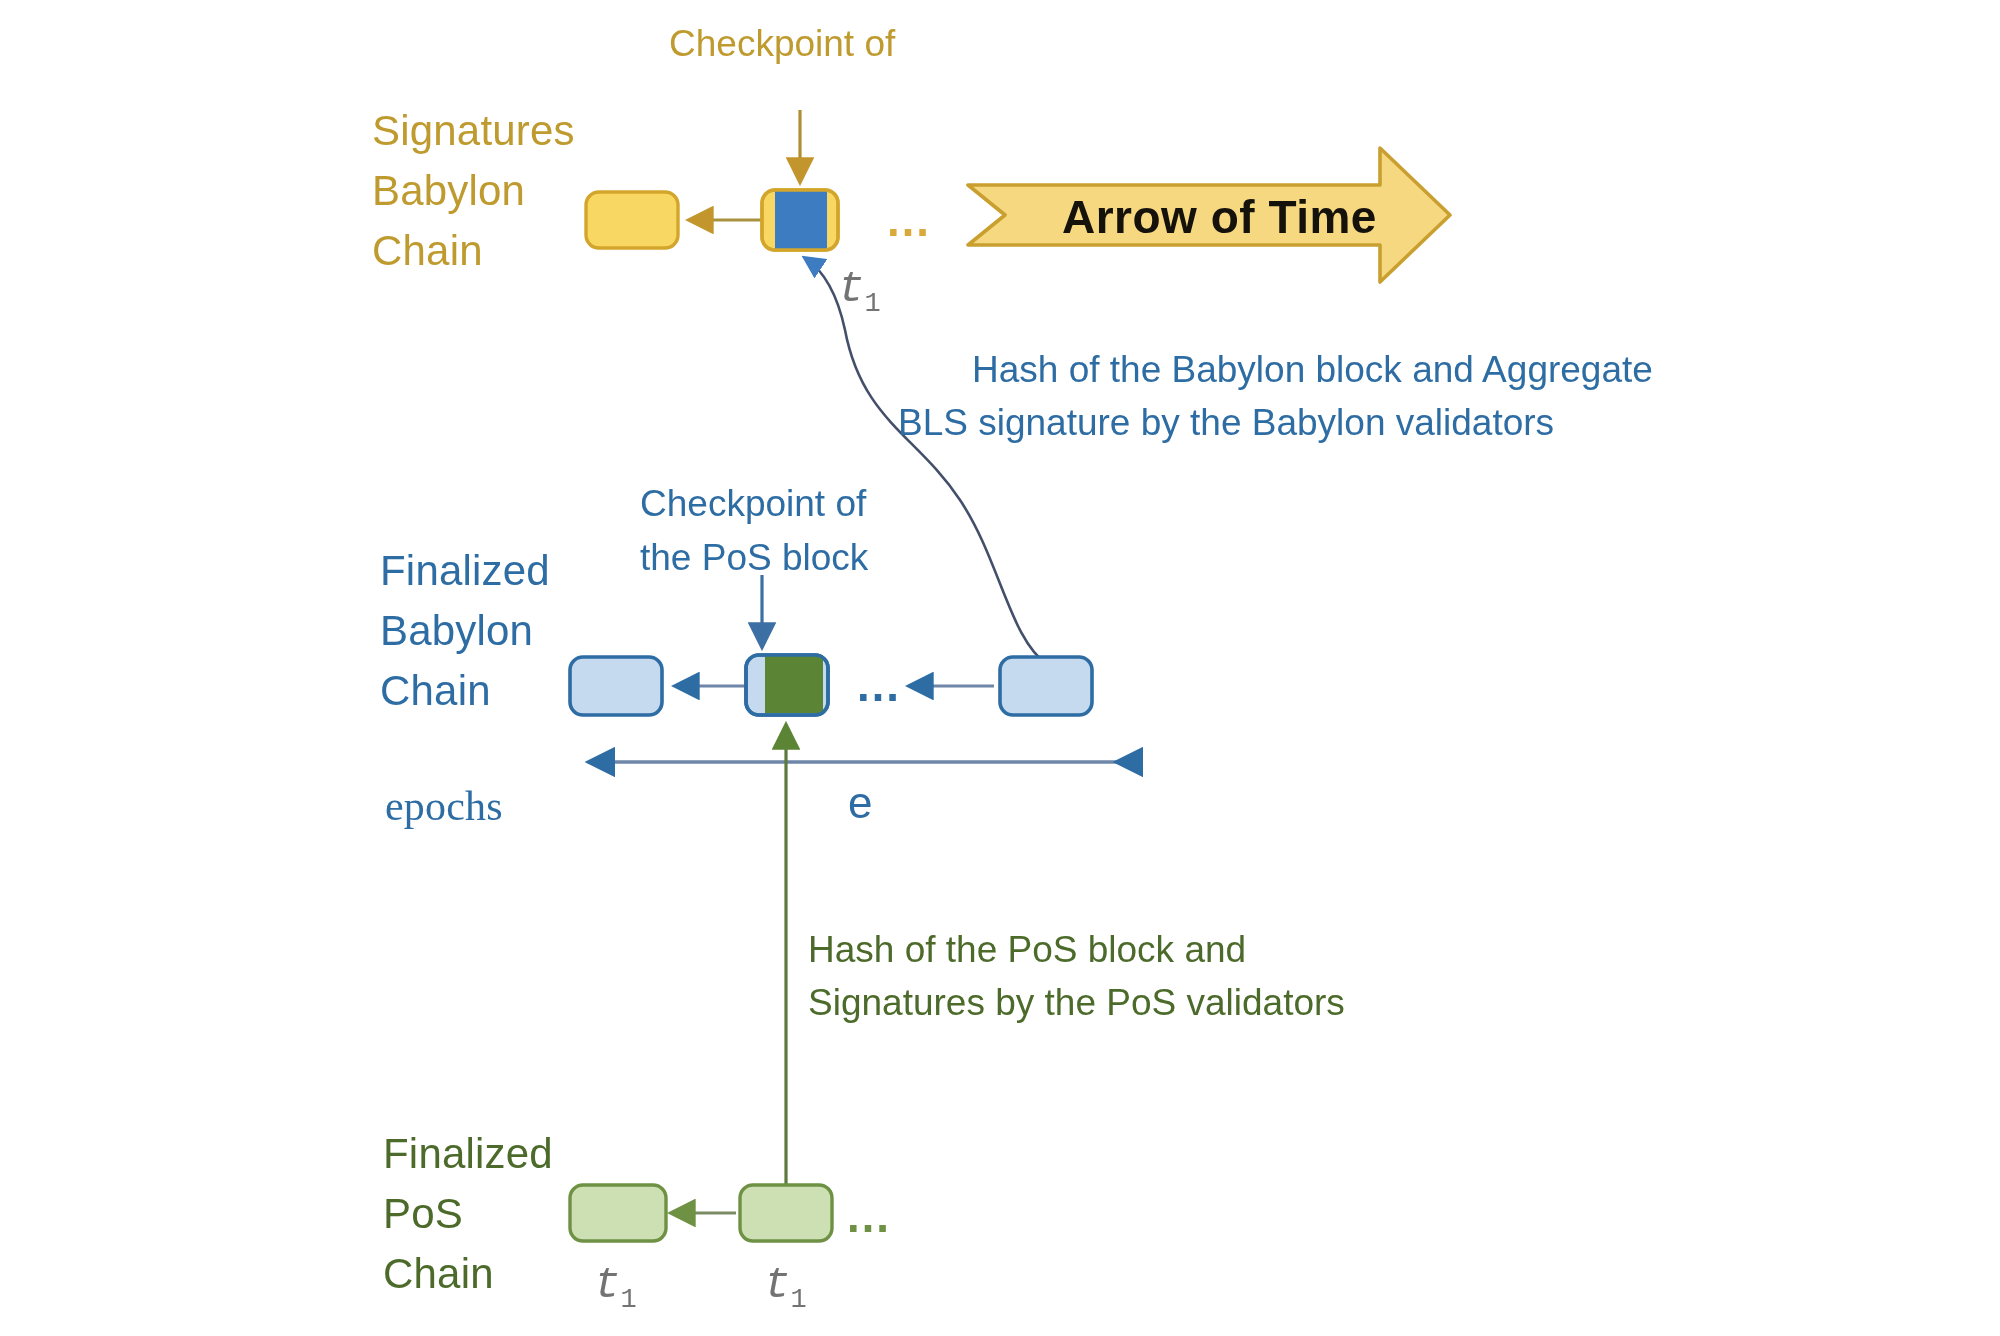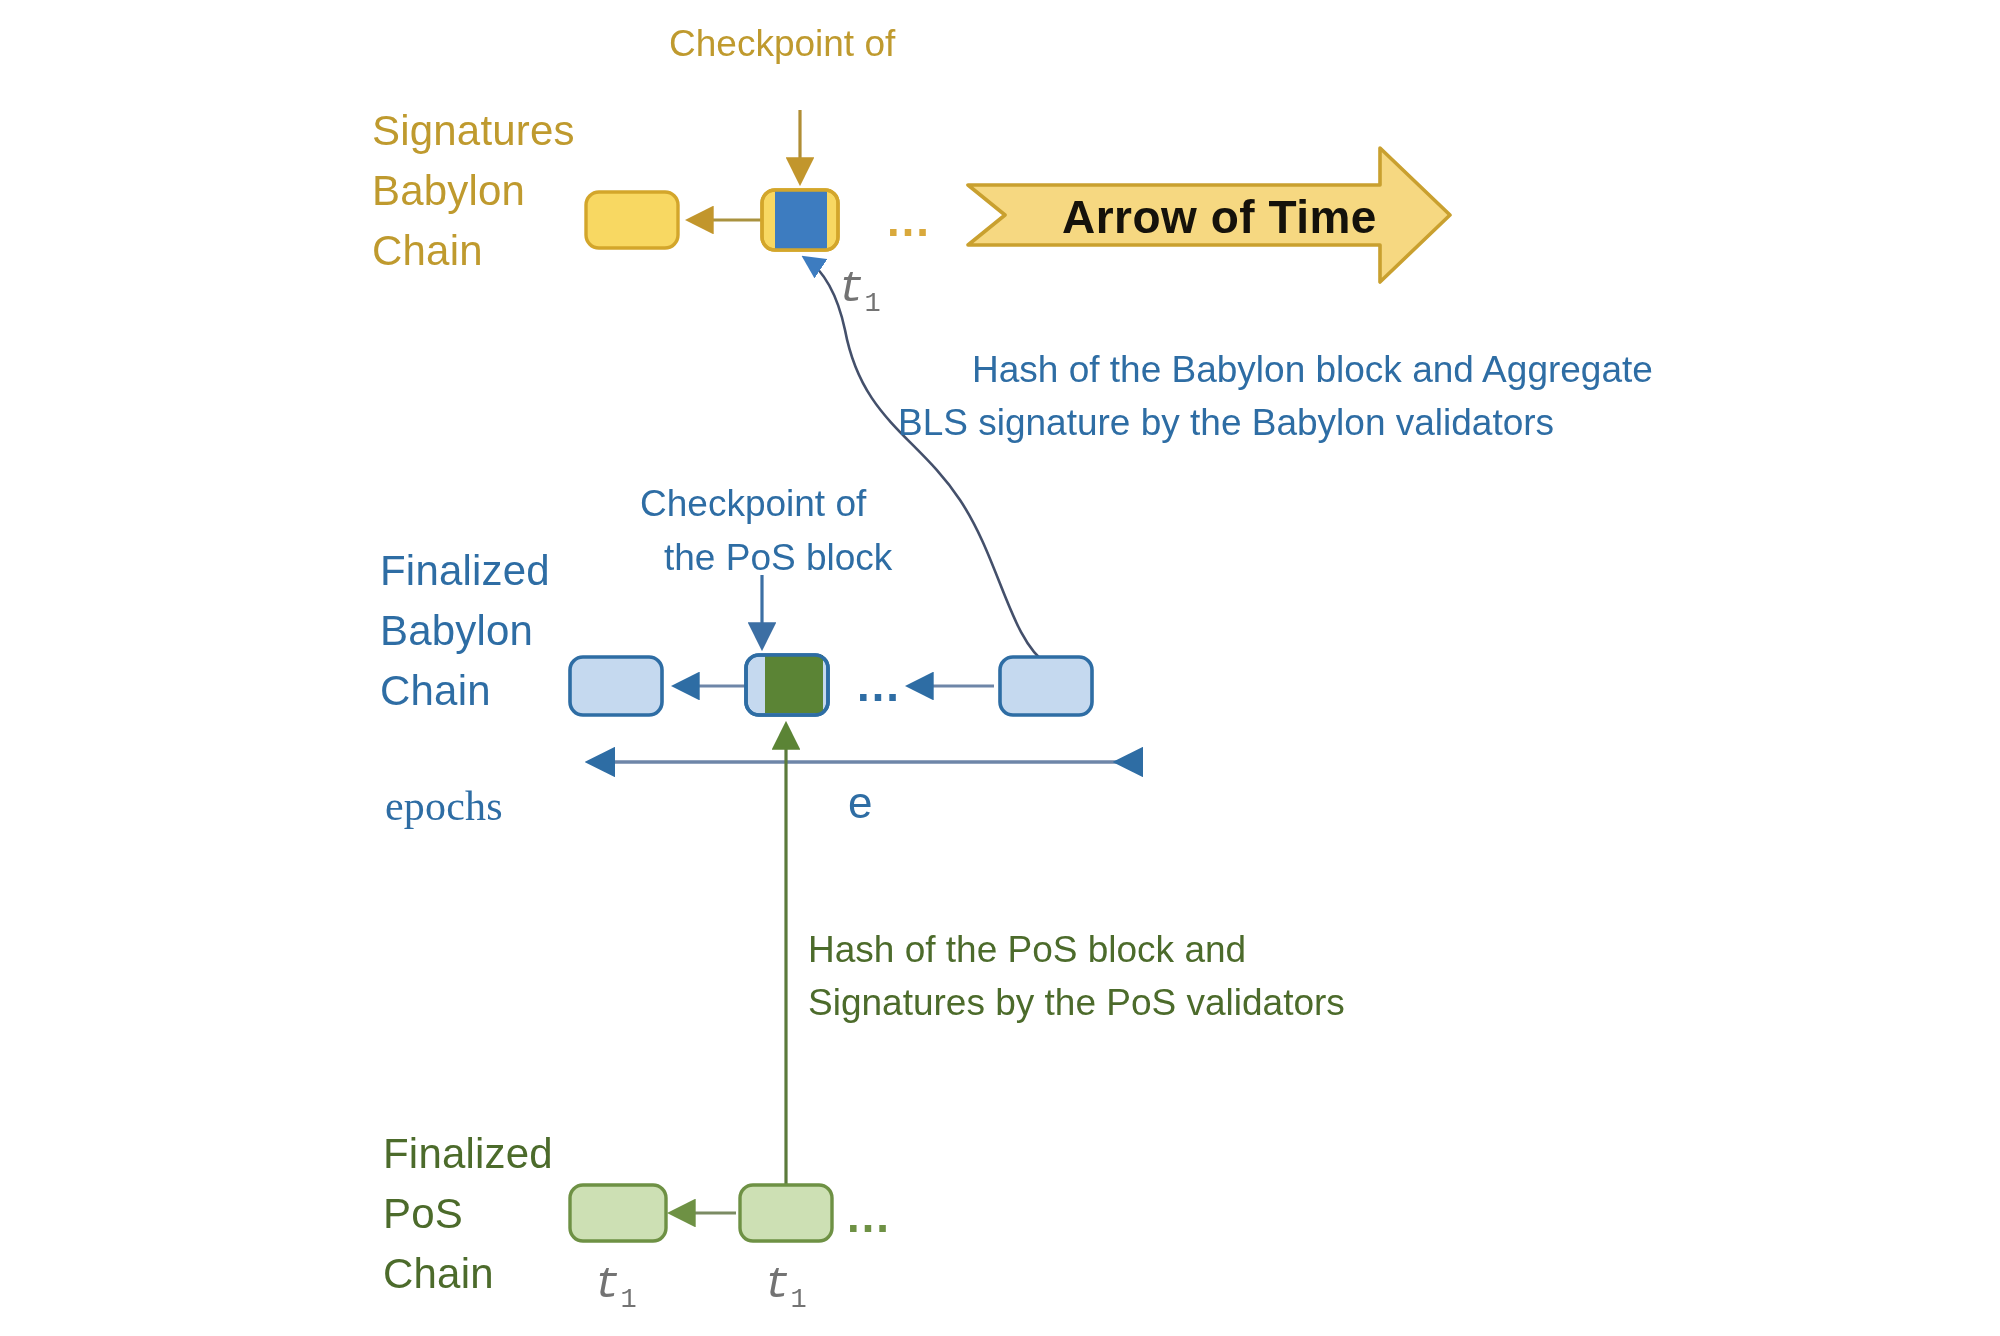--- a/index.html
+++ b/index.html
@@ -141,21 +141,21 @@
   <div class="lbl dots dots-btc" style="left:885px;top:192px;">…</div>
 
   <div class="lbl tlabel" style="left:838px;top:262px;"><span>t</span><sub>1</sub></div>
 
   <div class="aot-text" style="left:1062px;top:190px;">Arrow of Time</div>
 
   <div class="lbl note bab-txt" style="left:940px;top:345px;margin-left:32px;">Hash of the Babylon block and Aggregate</div>
   <div class="lbl note bab-txt" style="left:898px;top:398px;">BLS signature by the Babylon validators</div>
 
   <div class="lbl caption bab-txt" style="left:640px;top:480px;">Checkpoint of</div>
-  <div class="lbl caption bab-txt" style="left:664px;top:534px;">the PoS block</div>
+  <div class="lbl caption bab-txt" style="left:640px;top:534px;">the PoS block</div>
 
   <div class="lbl row-label bab-txt" style="left:380px;top:545px;">Finalized</div>
   <div class="lbl row-label bab-txt" style="left:380px;top:605px;">Babylon</div>
   <div class="lbl row-label bab-txt" style="left:380px;top:665px;">Chain</div>
 
   <div class="lbl dots dots-bab" style="left:855px;top:657px;">…</div>
 
   <div class="lbl row-label bab-txt" style="left:385px;top:780px;font-family:Liberation Serif, serif;">epochs</div>
   <div class="lbl elabel" style="left:848px;top:775px;">e</div>
 

